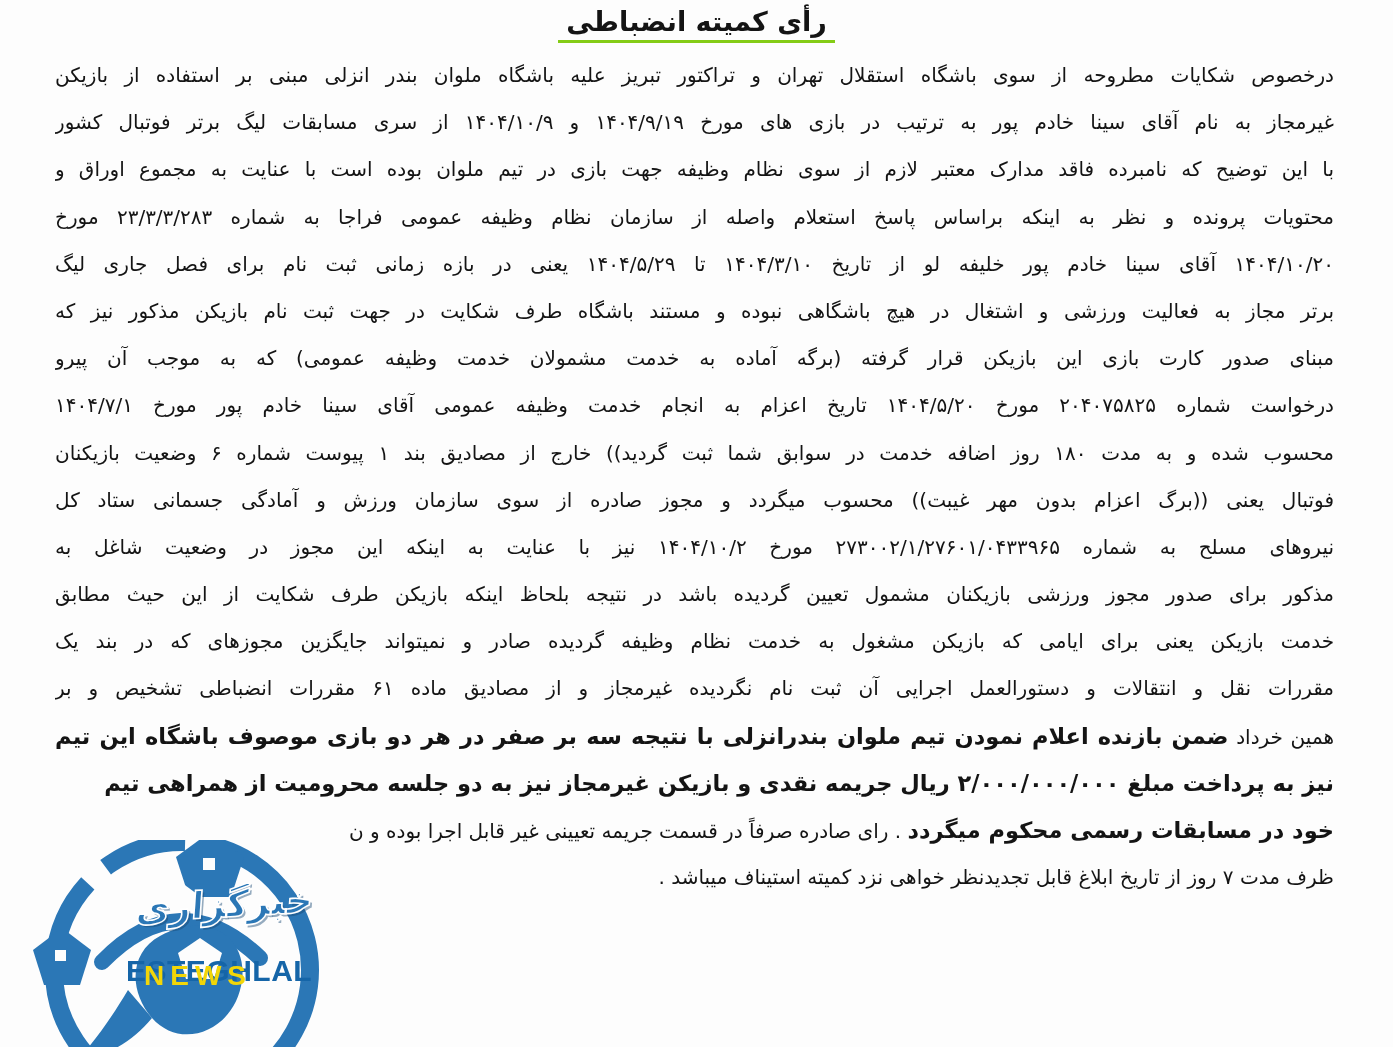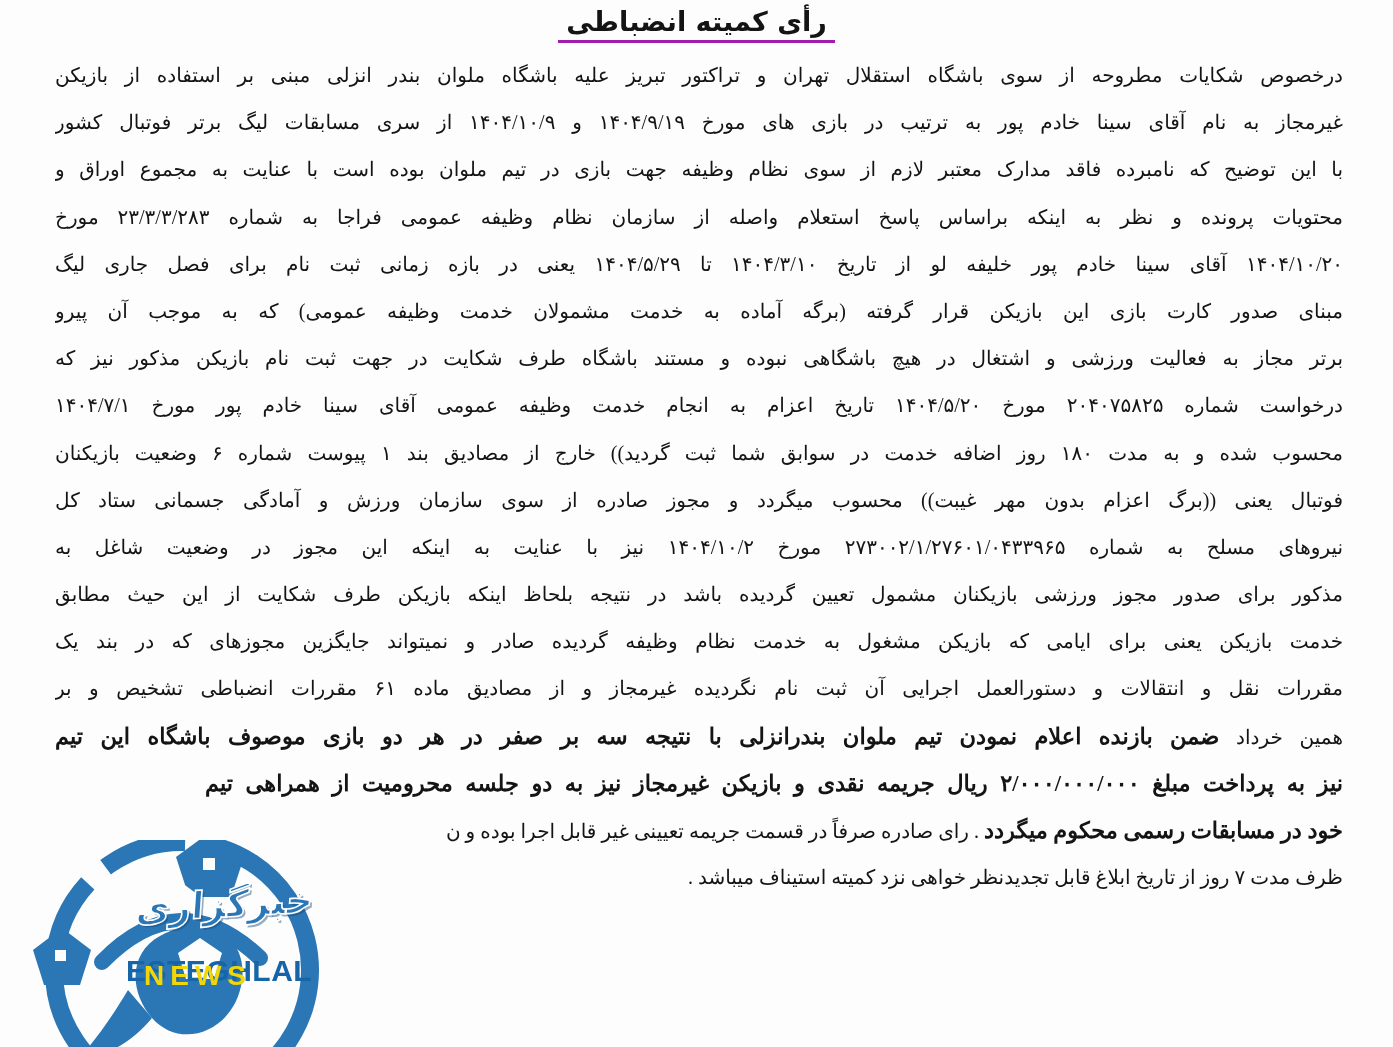--- a/index.html
+++ b/index.html
@@ -18,25 +18,25 @@
     color:#141414;
     font-family:"DejaVu Sans", sans-serif;
   }
   .title-wrap{
     position:absolute;top:6px;left:0;right:0;
     text-align:center;z-index:4;
   }
   .doc-title{
     display:inline-block;
     font-weight:bold;font-size:27px;
-    border-bottom:3px solid #a21caf;
+    border-bottom:3px solid #84cc16;
     padding:0 8px 3px 8px;
   }
   .body-text{
-    position:absolute;top:52px;right:50px;left:55px;z-index:3;font-family:Liberation Serif, serif;
+    position:absolute;top:52px;right:59px;left:55px;z-index:3;
   }
   .ln{
     margin:0;
     font-size:20px;
     line-height:47.2px;
     height:47.2px;
     overflow:hidden;
     text-align:justify;
     text-align-last:justify;
     text-justify:inter-word;
@@ -109,22 +109,22 @@
   <div class="title-wrap">
     <span class="doc-title">رأی کمیته انضباطی</span>
   </div>
 
   <div class="body-text">
     <p class="ln">درخصوص شکایات مطروحه از سوی باشگاه استقلال تهران و تراکتور تبریز علیه باشگاه ملوان بندر انزلی مبنی بر استفاده از بازیکن</p>
     <p class="ln">غیرمجاز به نام آقای سینا خادم پور به ترتیب در بازی های مورخ ۱۴۰۴/۹/۱۹ و ۱۴۰۴/۱۰/۹ از سری مسابقات لیگ برتر فوتبال کشور</p>
     <p class="ln">با این توضیح که نامبرده فاقد مدارک معتبر لازم از سوی نظام وظیفه جهت بازی در تیم ملوان بوده است با عنایت به مجموع اوراق و</p>
     <p class="ln">محتویات پرونده و نظر به اینکه براساس پاسخ استعلام واصله از سازمان نظام وظیفه عمومی فراجا به شماره ۲۳/۳/۳/۲۸۳ مورخ</p>
     <p class="ln">۱۴۰۴/۱۰/۲۰ آقای سینا خادم پور خلیفه لو از تاریخ ۱۴۰۴/۳/۱۰ تا ۱۴۰۴/۵/۲۹ یعنی در بازه زمانی ثبت نام برای فصل جاری لیگ</p>
+    <p class="ln">برتر مجاز به فعالیت ورزشی و اشتغال در هیچ باشگاهی نبوده و مستند باشگاه طرف شکایت در جهت ثبت نام بازیکن مذکور نیز که</p>
     <p class="ln">مبنای صدور کارت بازی این بازیکن قرار گرفته (برگه آماده به خدمت مشمولان خدمت وظیفه عمومی) که به موجب آن پیرو</p>
-    <p class="ln">برتر مجاز به فعالیت ورزشی و اشتغال در هیچ باشگاهی نبوده و مستند باشگاه طرف شکایت در جهت ثبت نام بازیکن مذکور نیز که</p>
     <p class="ln">درخواست شماره ۲۰۴۰۷۵۸۲۵ مورخ ۱۴۰۴/۵/۲۰ تاریخ اعزام به انجام خدمت وظیفه عمومی آقای سینا خادم پور مورخ ۱۴۰۴/۷/۱</p>
     <p class="ln">محسوب شده و به مدت ۱۸۰ روز اضافه خدمت در سوابق شما ثبت گردید)) خارج از مصادیق بند ۱ پیوست شماره ۶ وضعیت بازیکنان</p>
     <p class="ln">فوتبال یعنی ((برگ اعزام بدون مهر غیبت)) محسوب میگردد و مجوز صادره از سوی سازمان ورزش و آمادگی جسمانی ستاد کل</p>
     <p class="ln">نیروهای مسلح به شماره ۲۷۳۰۰۲/۱/۲۷۶۰۱/۰۴۳۳۹۶۵ مورخ ۱۴۰۴/۱۰/۲ نیز با عنایت به اینکه این مجوز در وضعیت شاغل به</p>
     <p class="ln">مذکور برای صدور مجوز ورزشی بازیکنان مشمول تعیین گردیده باشد در نتیجه بلحاظ اینکه بازیکن طرف شکایت از این حیث مطابق</p>
     <p class="ln">خدمت بازیکن یعنی برای ایامی که بازیکن مشغول به خدمت نظام وظیفه گردیده صادر و نمیتواند جایگزین مجوزهای که در بند یک</p>
     <p class="ln">مقررات نقل و انتقالات و دستورالعمل اجرایی آن ثبت نام نگردیده غیرمجاز و از مصادیق ماده ۶۱ مقررات انضباطی تشخیص و بر</p>
 
     <p class="ln verdict-1"><span>همین خرداد </span><b>ضمن بازنده اعلام نمودن تیم ملوان بندرانزلی با نتیجه سه بر صفر در هر دو بازی موصوف باشگاه این تیم</b></p>
 

